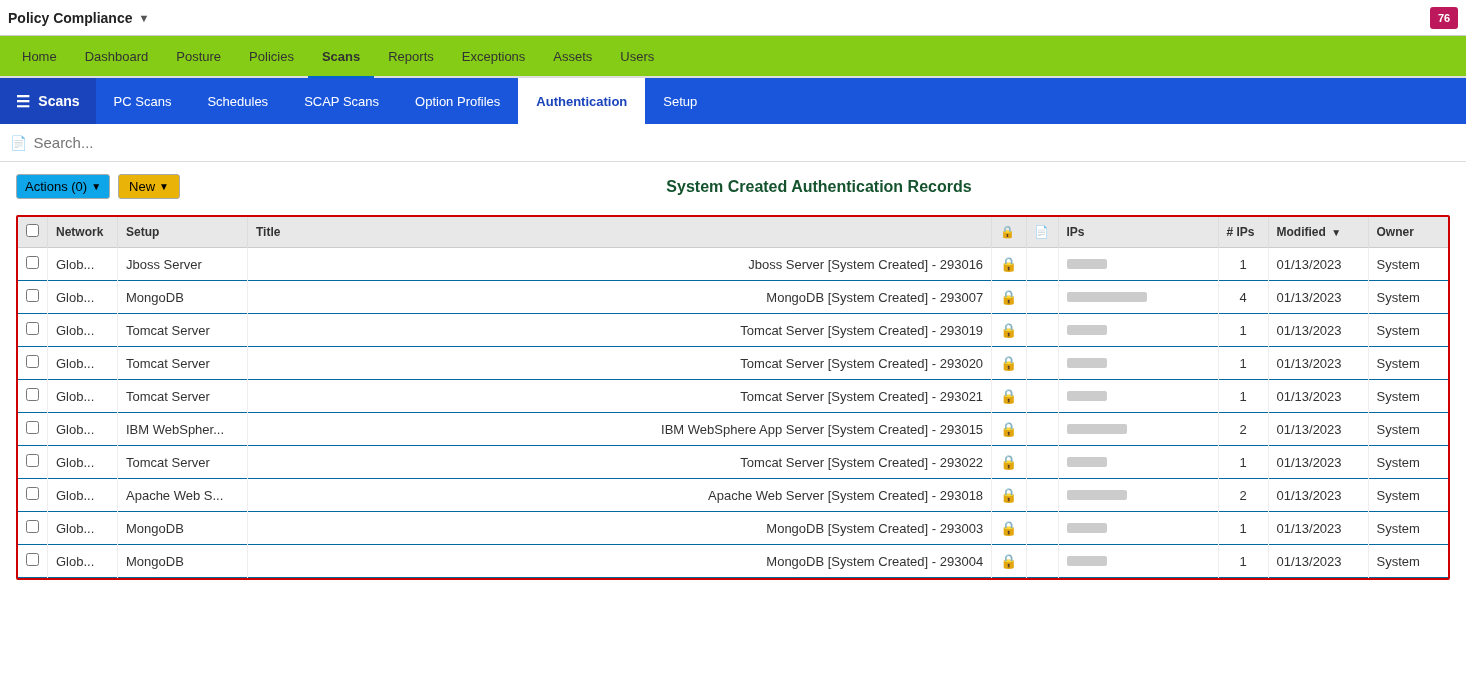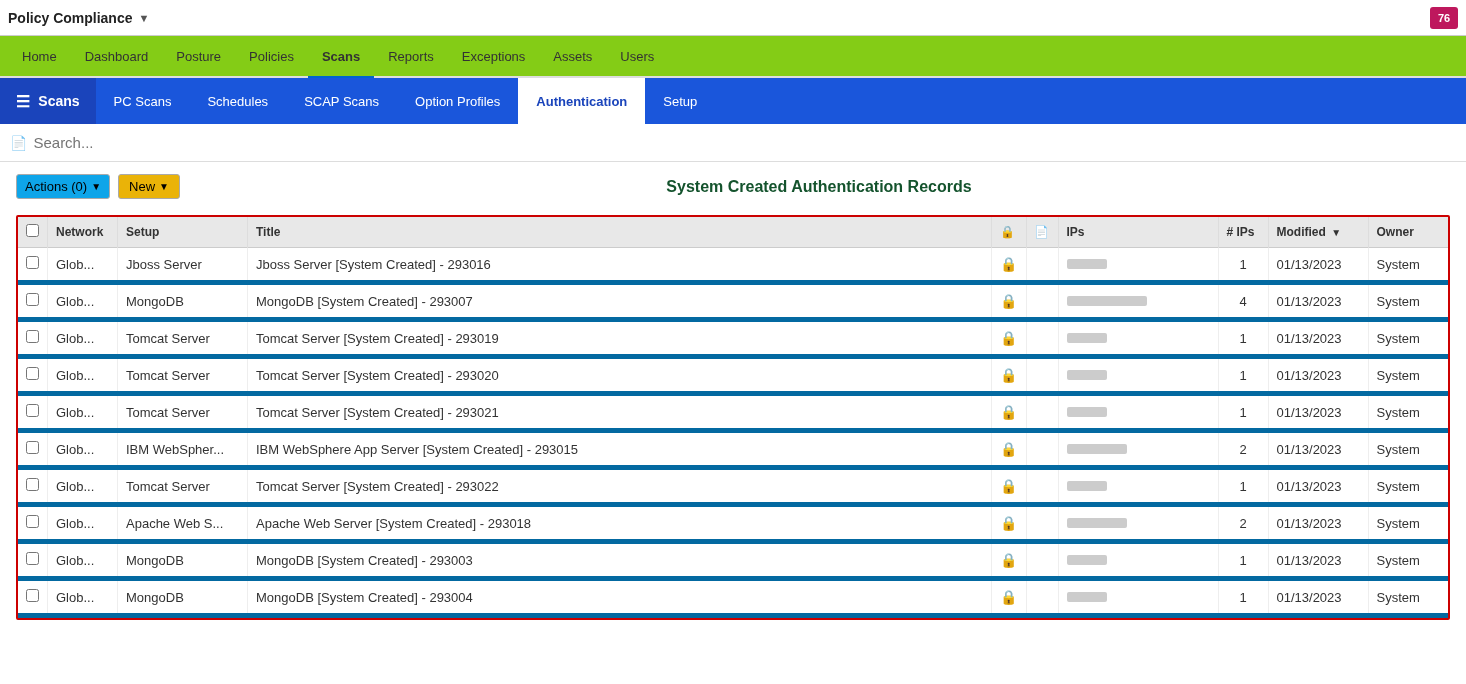--- a/index.html
+++ b/index.html
@@ -181,35 +181,35 @@
       padding: 7px 8px;
       text-align: left;
       font-weight: bold;
       font-size: 12px;
       color: #333;
       border-right: 1px solid #ddd;
       white-space: nowrap;
     }
     .data-table thead th:last-child { border-right: none; }
     .data-table tbody tr {
-      border-bottom: 5px solid #0369a1;
+      border-bottom: 1px solid #0369a1;
     }
     .data-table tbody td {
       padding: 8px 8px;
       font-size: 13px;
       color: #333;
       border-right: 1px solid #eee;
       vertical-align: middle;
     }
     .data-table tbody td:last-child { border-right: none; }
 
     .col-check { width: 28px; text-align: center; }
     .col-network { width: 70px; }
     .col-type { width: 130px; color: #c00; }
-    .col-title { min-width: 300px; color: #0055cc; }
+    .col-title { min-width: 300px; color: #0055cc; text-align: right; }
     .col-lock { width: 30px; text-align: center; }
     .col-doc { width: 30px; text-align: center; }
     .col-ips { width: 160px; }
     .col-num-ips { width: 50px; text-align: center; }
     .col-modified { width: 100px; }
     .col-owner { width: 80px; }
 
     .type-cell { color: #cc0000; }
     .title-cell { color: #0055cc; cursor: pointer; }
 

